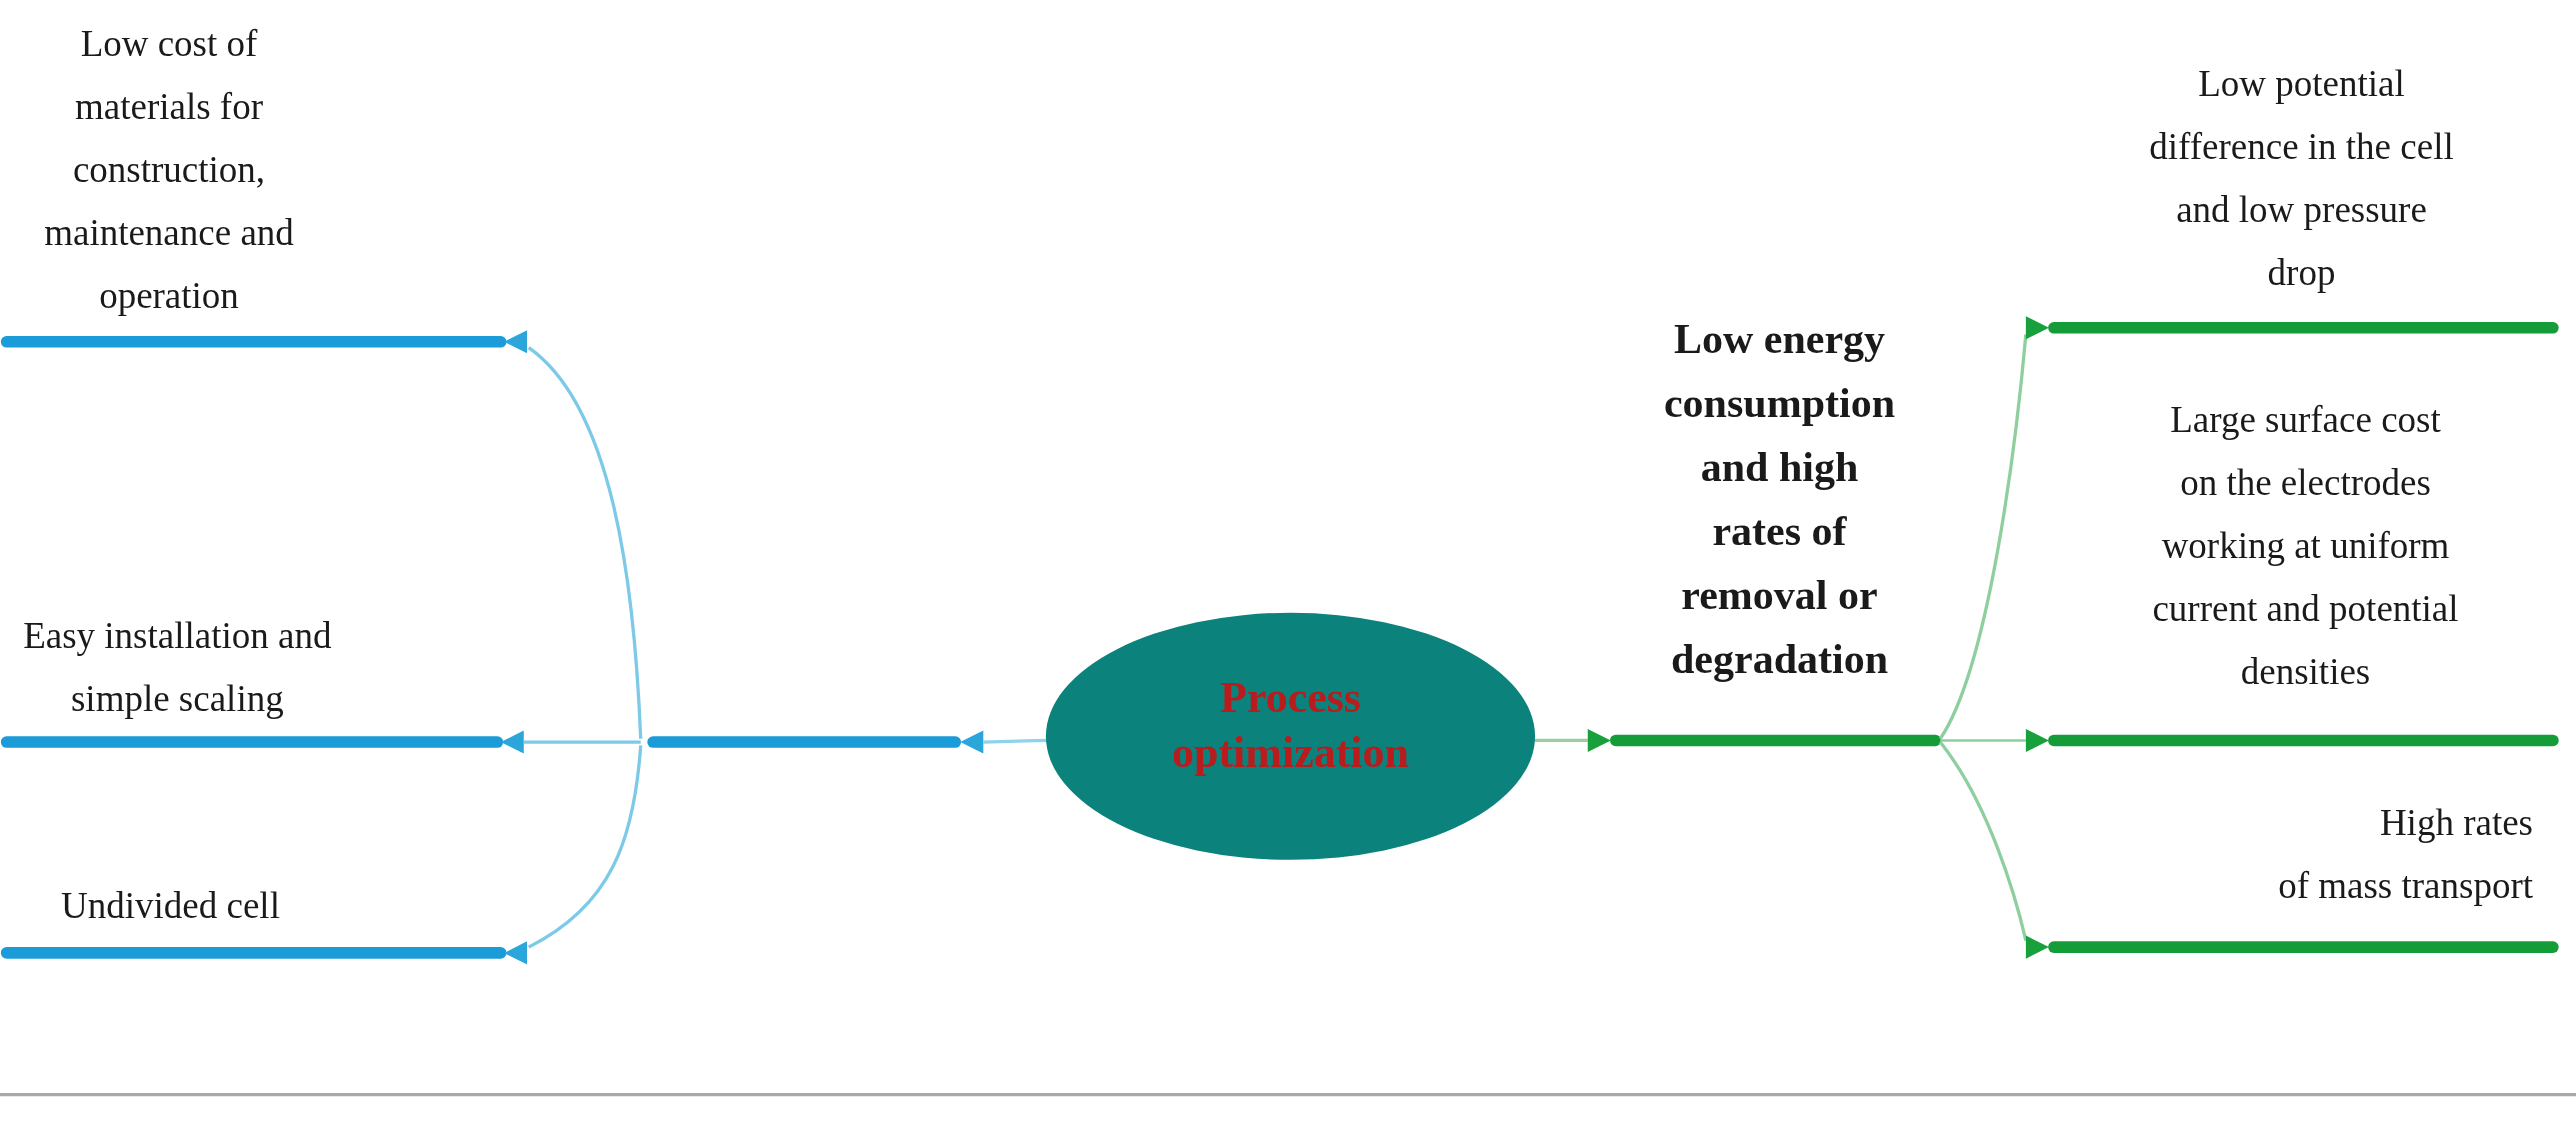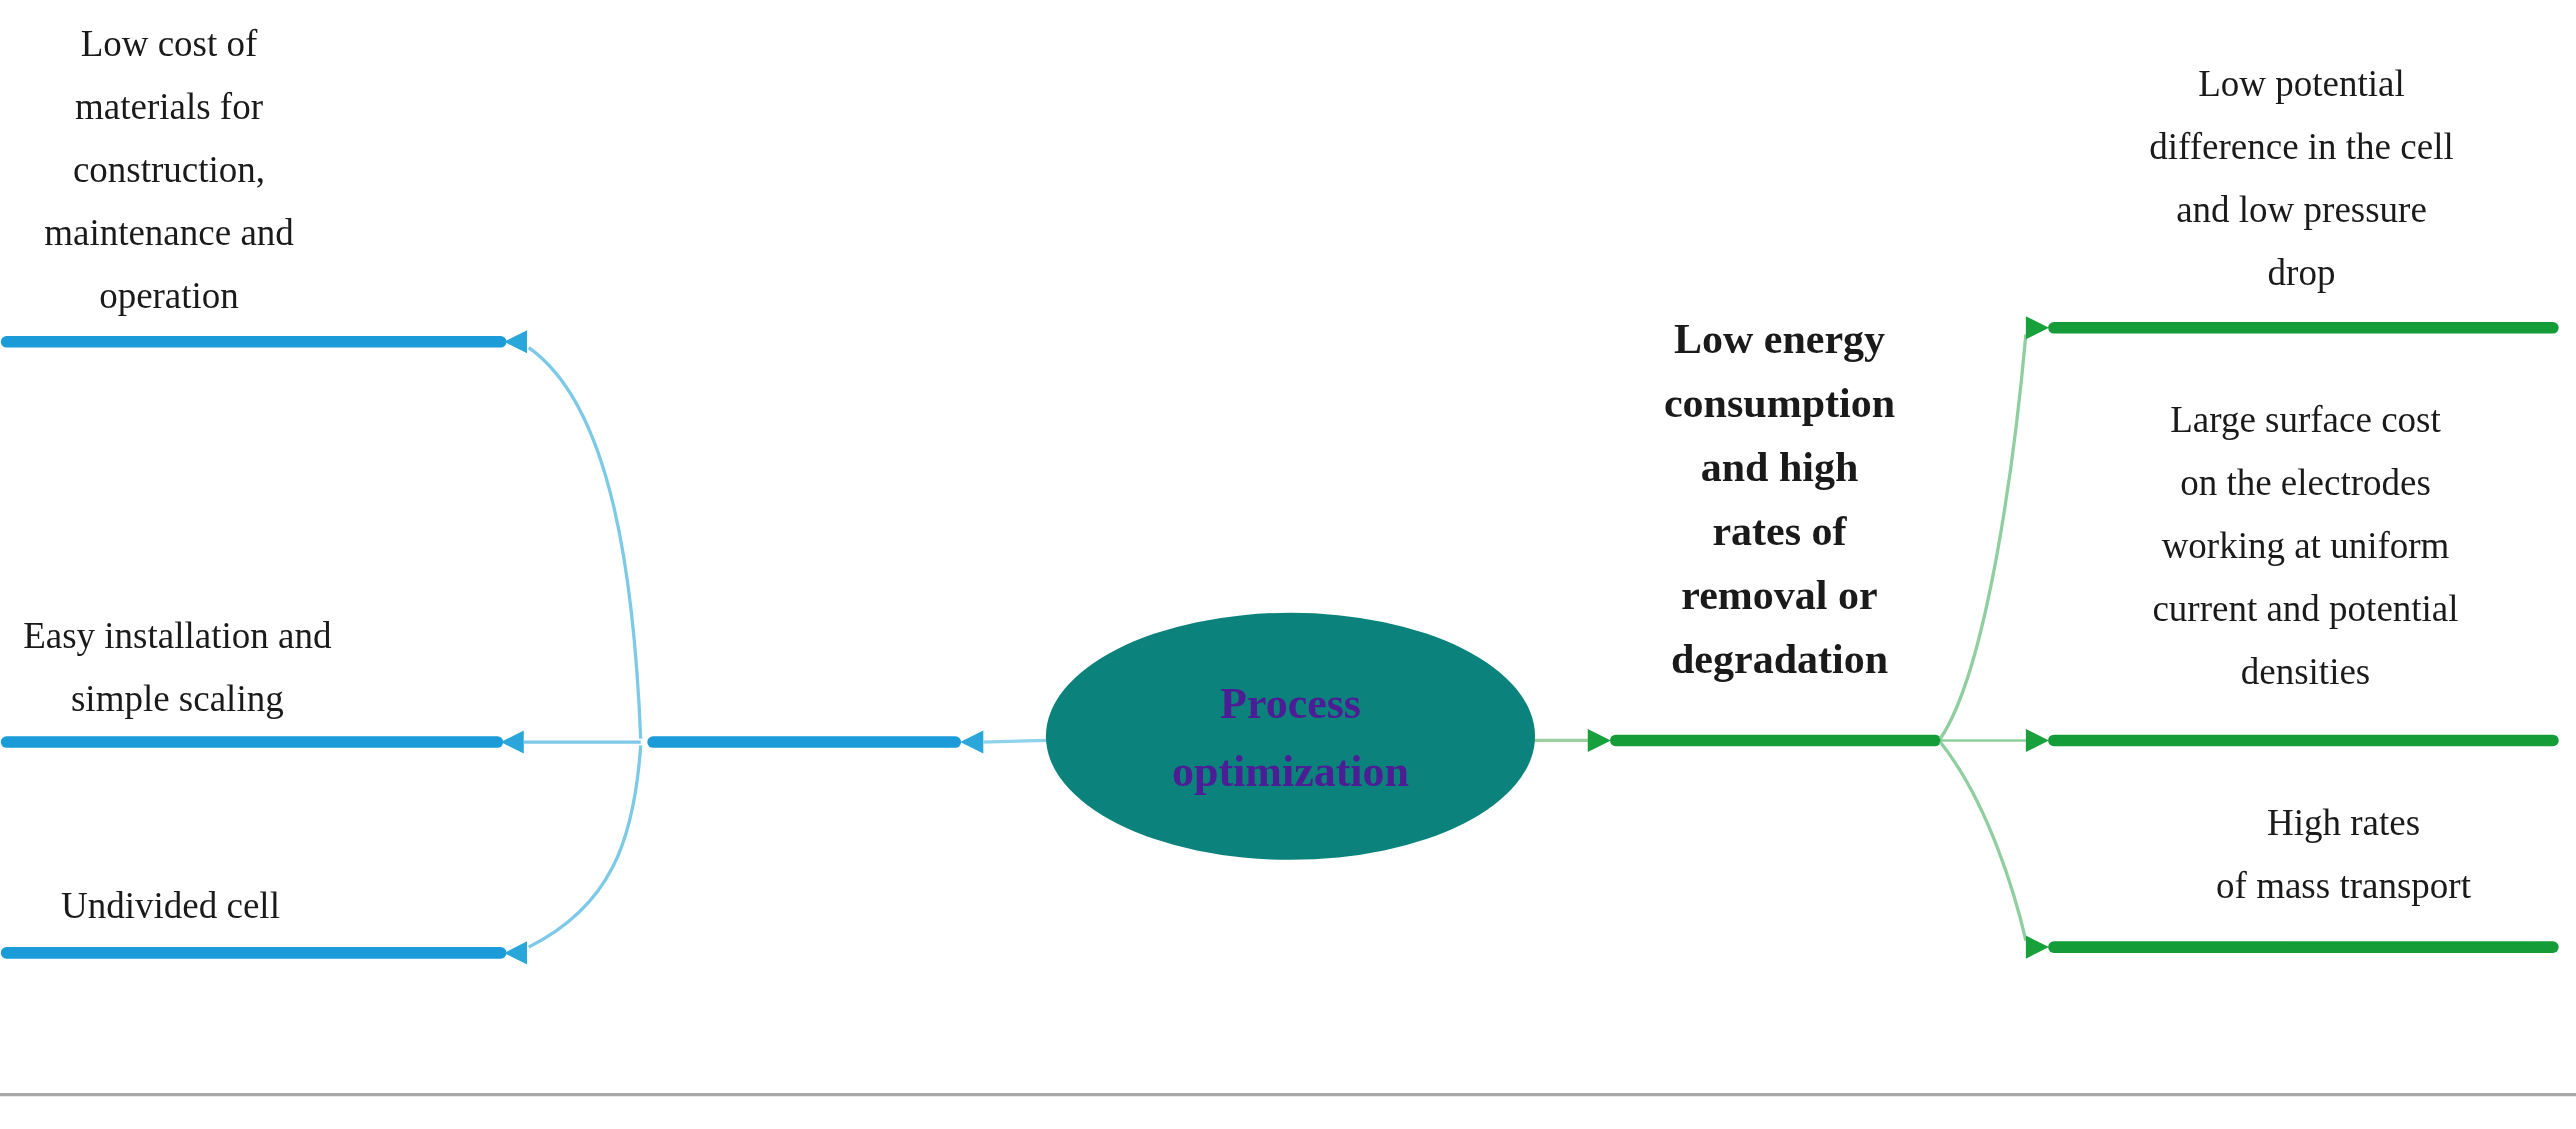--- a/index.html
+++ b/index.html
@@ -23,23 +23,23 @@
     line-height:63px;
     font-weight:400;
   }
   .branch{
     font-size:42px;
     line-height:64px;
     font-weight:700;
   }
   .center-label{
     font-size:44px;
-    line-height:68px;
+    line-height:55px;
     font-weight:700;
-    color:#4c1d95;
+    color:#b91c1c;
   }
 </style>
 </head>
 <body>
 
 <div class="canvas">
 
   <svg class="layer" width="2576" height="1130" viewBox="0 0 3128 1372">
 
     <line x1="8" y1="415" x2="608" y2="415" stroke-width="14" stroke-linecap="round" stroke="#1b9cd8"></line>
@@ -102,20 +102,20 @@
 difference in the cell
 and low pressure
 drop</div>
 
   <div class="label sub" style="left:2116px; top:388px; width:379px;">Large surface cost
 on the electrodes
 working at uniform
 current and potential
 densities</div>
 
-  <div class="label sub" style="left:2154px; top:791px; width:379px;">High rates
+  <div class="label sub" style="left:2154px; top:791px; width:379px;text-align:right;">High rates
 of mass transport</div>
 
   <div class="label center-label" style="left:1126px; top:670px; width:329px;">Process
 optimization</div>
 
 </div>
 
 
 </body></html>

